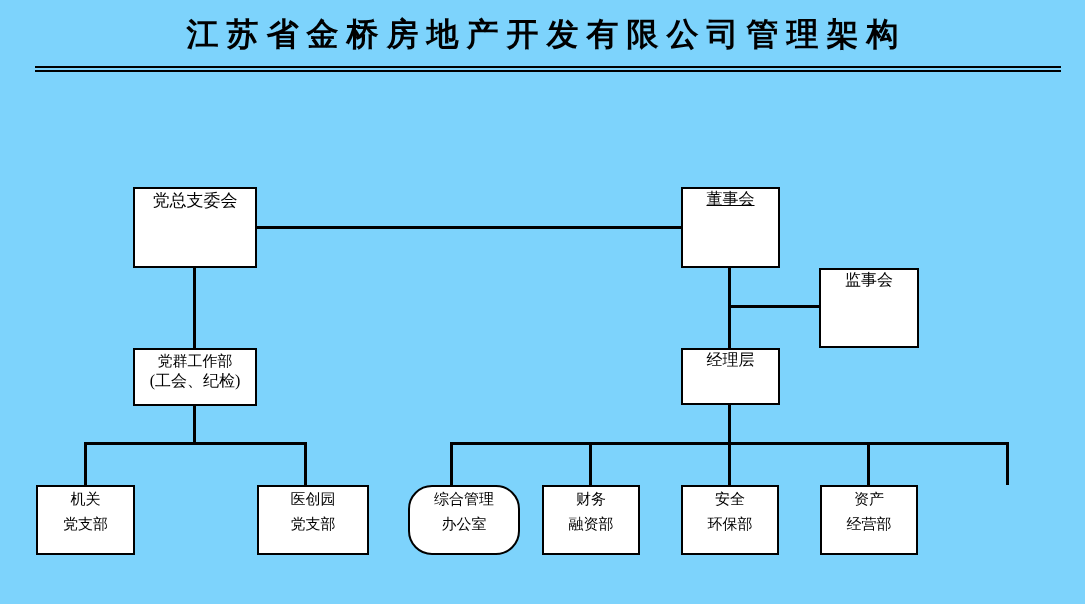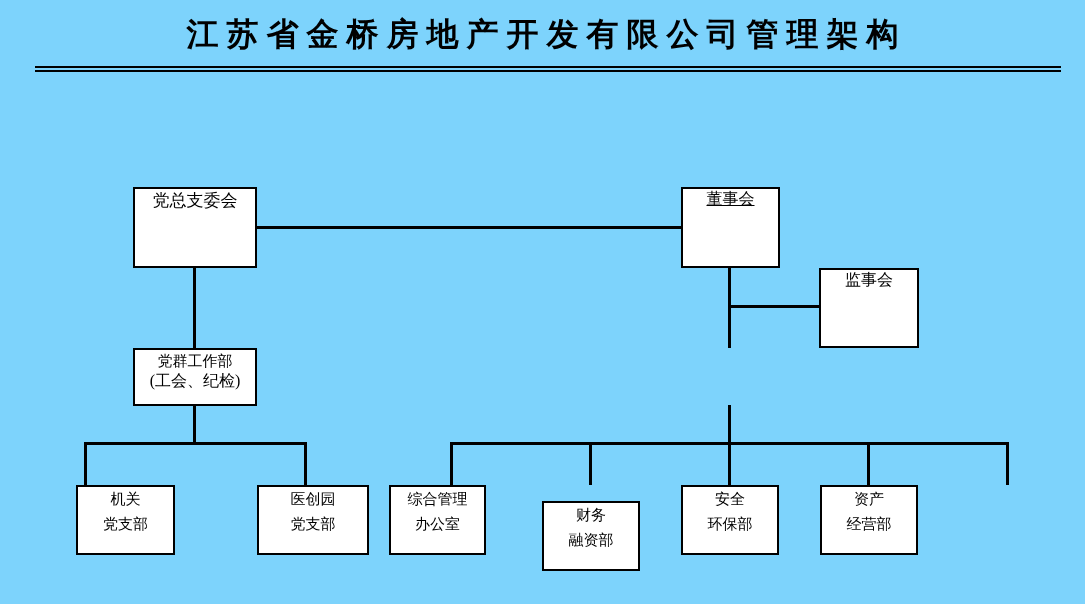--- a/index.html
+++ b/index.html
@@ -90,37 +90,40 @@
 
   <div class="box" style="left:819px; top:268px; width:100px; height:80px;">
     <span>监事会</span>
   </div>
 
   <div class="box" style="left:133px; top:348px; width:124px; height:58px;">
     <span class="main-label">党群工作部</span>
     <span class="sub-label">(工会、纪检)</span>
   </div>
 
+  <div class="box" style="left:681px; top:348px; width:99px; height:57px;">
+    <span>经理层</span>
+  </div>
 
-  <div class="box" style="left:36px; top:485px; width:99px; height:70px;margin-left:40px;">
+  <div class="box" style="left:36px; top:485px; width:99px; height:70px;">
     <span class="two-line">机关</span>
     <span class="two-line">党支部</span>
   </div>
 
   <div class="box" style="left:257px; top:485px; width:112px; height:70px;">
     <span class="two-line">医创园</span>
     <span class="two-line">党支部</span>
   </div>
 
-  <div class="box" style="left:389px; top:485px; width:97px; height:70px;">
+  <div class="box" style="left:408px; top:485px; width:112px; height:70px;border-radius:24px;">
     <span class="two-line">综合管理</span>
     <span class="two-line">办公室</span>
   </div>
 
-  <div class="box" style="left:542px; top:485px; width:98px; height:70px;margin-top:16px;">
+  <div class="box" style="left:542px; top:485px; width:98px; height:70px;">
     <span class="two-line">财务</span>
     <span class="two-line">融资部</span>
   </div>
 
   <div class="box" style="left:820px; top:485px; width:98px; height:70px;">
     <span class="two-line">资产</span>
     <span class="two-line">经营部</span>
   </div>
 
   <div class="box" style="left:681px; top:485px; width:98px; height:70px;">

